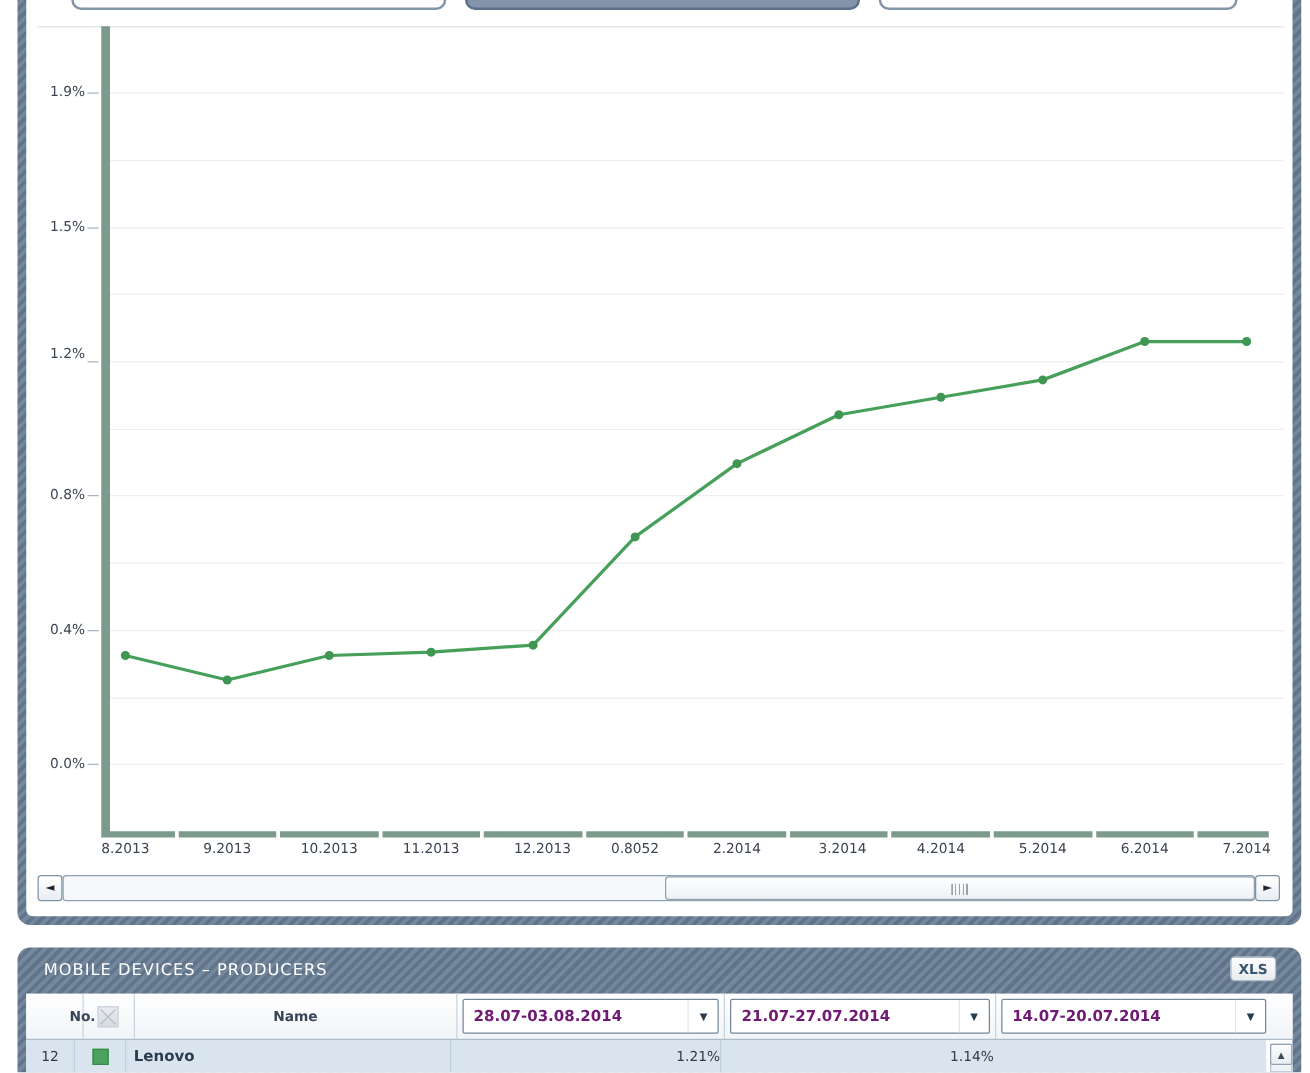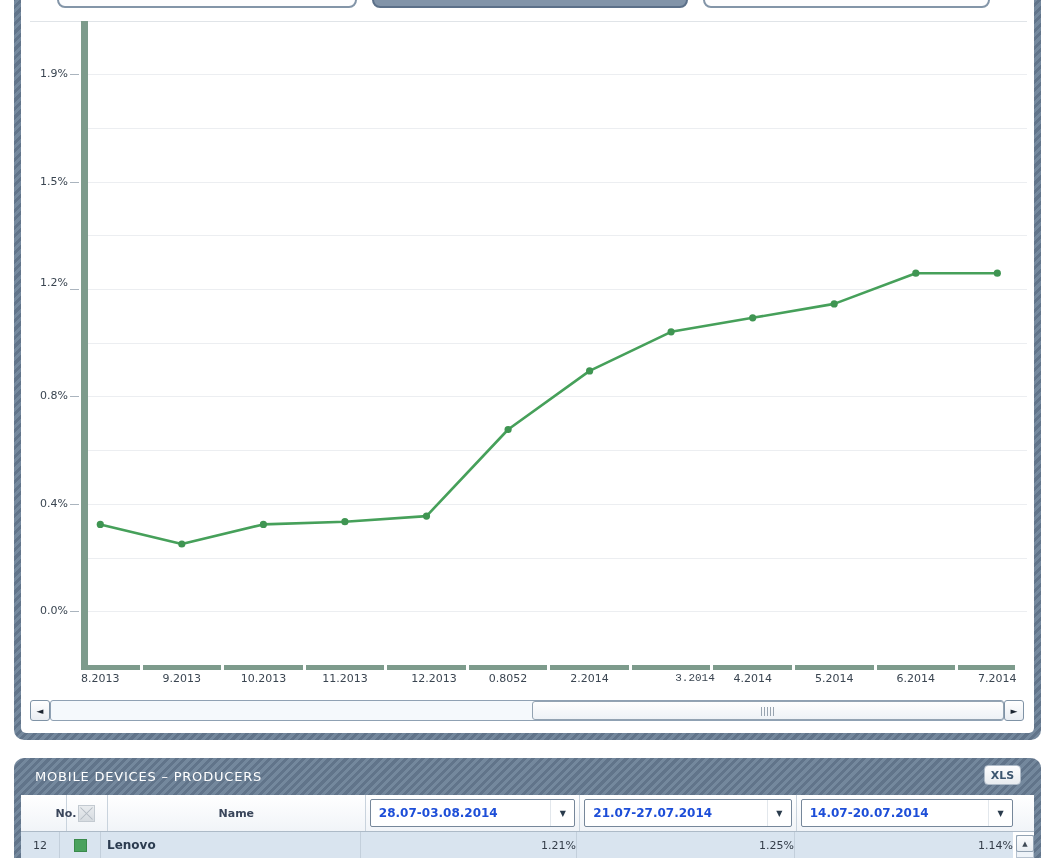--- a/index.html
+++ b/index.html
@@ -43,21 +43,21 @@
   #xls-button { position:absolute; left:984px; top:765px; width:37px; height:20px; z-index:12;
     background:linear-gradient(#fdfdfe,#e8ecf0); border:1px solid #b0bcc9; border-radius:4px;
     display:flex; align-items:center; justify-content:center; font-size:11px; font-weight:bold; color:#3b556f; }
   #header-row { position:absolute; left:21px; top:795px; width:1013px; height:37px; z-index:11;
     background:linear-gradient(#ffffff,#f1f4f8); border-bottom:1px solid #adbac7; display:flex; }
   .hcell { height:100%; display:flex; align-items:center; justify-content:center; border-right:1px solid #c9d3dd;
     font-size:11px; font-weight:bold; color:#39455a; }
   .hcell.last { border-right:none; }
   .dropdown { height:28px; flex:1; margin:0 4px; background:#fff; border:1px solid #76879a; border-radius:2px;
     display:flex; align-items:center; }
-  .dropdown .dd-label { flex:1; padding-left:8px; font-size:12px; font-weight:bold; color:#1d4ed8; white-space:nowrap; }
+  .dropdown .dd-label { flex:1; padding-left:8px; font-size:12px; font-weight:bold; color:#701a75; white-space:nowrap; }
   .dropdown .dd-arrow { width:24px; align-self:stretch; border-left:1px solid #e2e7ec; display:flex;
     align-items:center; justify-content:center; font-size:8px; color:#2a3b4c; }
   #data-row { position:absolute; left:21px; top:832px; width:992px; height:26px; background:#d9e4ef; display:flex; z-index:11; }
   .dcell { height:100%; display:flex; align-items:center; border-right:1px solid #c3cfdb; font-size:11px; color:#333c48; }
   .dcell.center { justify-content:center; }
   .dcell.right { justify-content:flex-end; padding-right:0; }
   .dcell.name { font-size:12px; font-weight:bold; color:#2c3c50; padding-left:6px; }
   #color-swatch { width:13px; height:13px; border:1px solid #398a4b; }
   .xicon { width:17px; height:17px; border:1px solid #c3cad1; background:linear-gradient(#e9ecef,#d6dbe0); position:relative; }
   .xicon::before, .xicon::after { content:""; position:absolute; left:-1px; top:7px; width:17px; height:1px; background:#b2bac2; }
@@ -141,21 +141,21 @@
       <div class="xseg" style="left: 958.075px; width: 56.925px;"></div>
     </div>
   <div id="x-labels">
       <div class="xlabel" style="left: 60.3px;">8.2013</div>
       <div class="xlabel" style="left: 141.85px;">9.2013</div>
       <div class="xlabel" style="left: 223.4px;">10.2013</div>
       <div class="xlabel" style="left: 304.95px;">11.2013</div>
       <div class="xlabel" style="left: 394px;">12.2013</div>
       <div class="xlabel" style="left: 468.05px;">0.8052</div>
       <div class="xlabel" style="left: 549.6px;">2.2014</div>
-      <div class="xlabel" style="left: 655px; font-family: Liberation Mono, monospace;">3.2014</div>
+      <div class="xlabel" style="left: 634px;">3.2014</div>
       <div class="xlabel" style="left: 712.7px;">4.2014</div>
       <div class="xlabel" style="left: 794.25px;">5.2014</div>
       <div class="xlabel" style="left: 875.8px;">6.2014</div>
       <div class="xlabel" style="left: 957.35px;">7.2014</div>
     </div>
 
   <div class="scroll-btn" style="left:30px;top:700px;">
     <span>◄</span>
   </div>
   <div id="h-track">
@@ -200,21 +200,20 @@
     </div>
   </div>
 
   <div id="data-row">
     <div class="dcell center" style="width:39px;">12</div>
     <div class="dcell center" style="width:41px;">
       <div id="color-swatch" style="background: rgb(74, 162, 94);"></div>
     </div>
     <div class="dcell name" style="width:260px;">Lenovo</div>
     <div class="dcell right" style="width:216px;">1.21%</div>
-    <div class="dcell right" style="width:218px;">1.25%</div>
     <div class="dcell right" style="width:218px;border-right:none;">1.14%</div>
   </div>
 
   <div id="v-track"></div>
   <div id="v-up">
     <span>▲</span>
   </div>
 
 </div>
 

